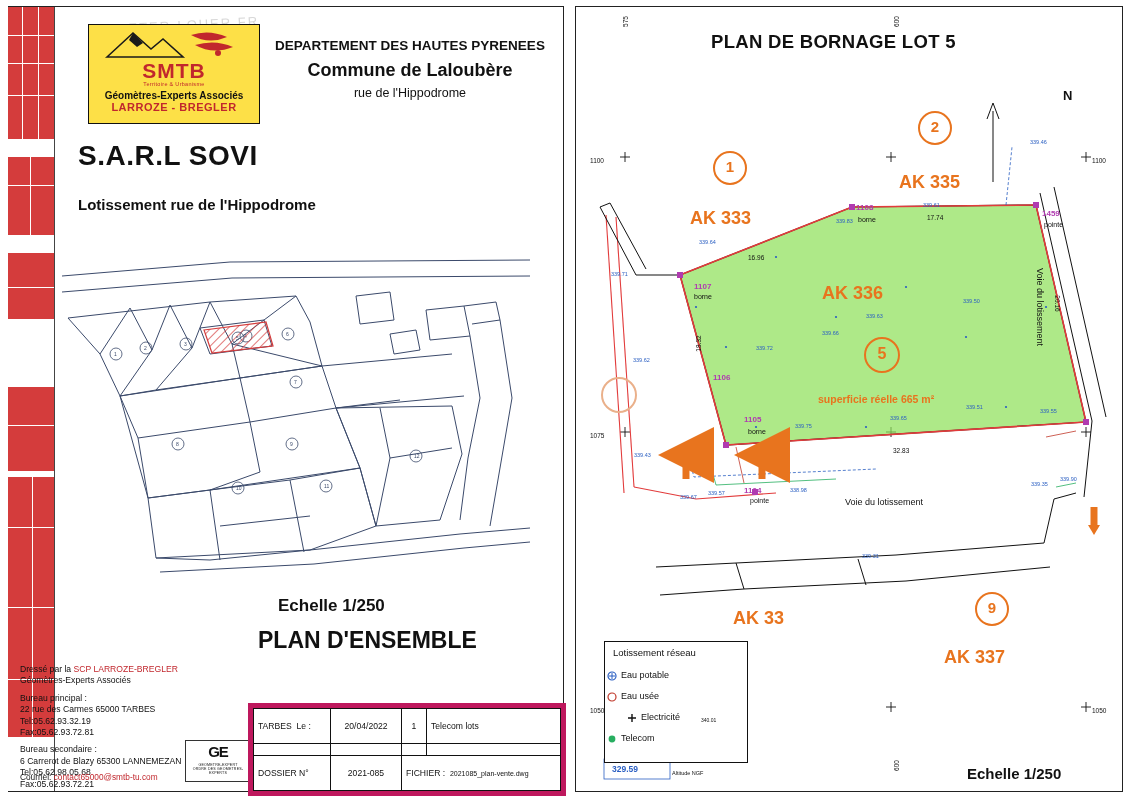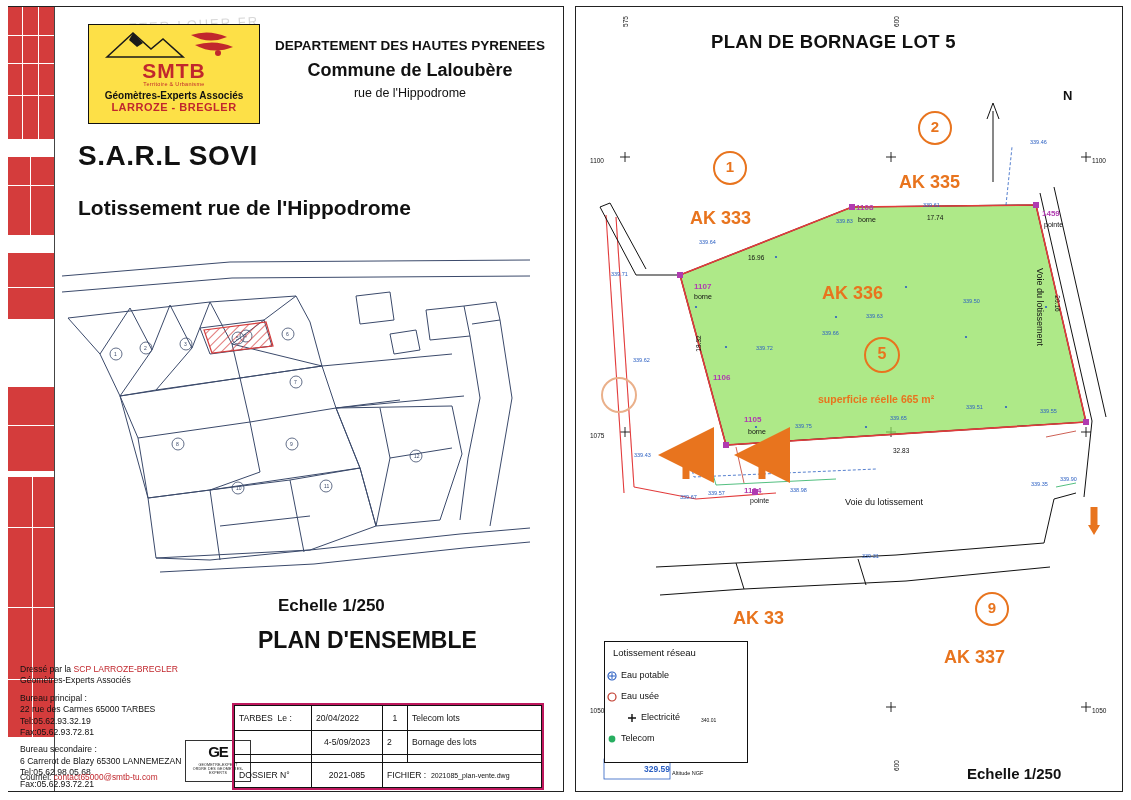--- a/index.html
+++ b/index.html
@@ -19,37 +19,37 @@
   .logo-smtb .smtb{font-weight:bold;font-size:21px;color:#c1272d;letter-spacing:1px;line-height:20px;}
   .logo-smtb .sub1{font-size:5.5px;color:#c1272d;letter-spacing:.3px;}
   .logo-smtb .sub2{font-size:10px;color:#111;font-weight:bold;margin-top:3px;}
   .logo-smtb .sub3{font-size:11px;color:#c1272d;font-weight:bold;letter-spacing:.5px;}
 
   .hdr-dep{position:absolute;left:270px;top:38px;width:280px;text-align:center;font-size:13.5px;font-weight:bold;color:#111;}
   .hdr-com{position:absolute;left:270px;top:60px;width:280px;text-align:center;font-size:18px;font-weight:bold;color:#111;}
   .hdr-rue{position:absolute;left:270px;top:86px;width:280px;text-align:center;font-size:12.5px;color:#111;}
 
   .title1{position:absolute;left:78px;top:140px;font-size:28px;font-weight:bold;color:#111;letter-spacing:.5px;}
-  .title2{position:absolute;left:78px;top:196px;font-size:21px;font-weight:bold;color:#111;}
+  .title2{position:absolute;left:78px;top:196px;font-size:15px;font-weight:bold;color:#111;}
 
   .plan-svg{position:absolute;left:60px;top:258px;}
 
   .echelle1{position:absolute;left:278px;top:596px;font-size:17px;font-weight:bold;color:#111;}
   .plan-ens{position:absolute;left:258px;top:627px;font-size:23px;font-weight:bold;color:#111;}
 
   .addr{position:absolute;left:20px;top:664px;width:210px;font-size:8.6px;color:#111;line-height:11.4px;}
   .addr .red{color:#c1272d;}
   .courriel{position:absolute;left:20px;top:772px;font-size:8.3px;color:#111;}
   .courriel .mail{color:#c1272d;}
 
   .ge-logo{position:absolute;left:185px;top:740px;width:64px;height:40px;border:1px solid #333;background:#fff;text-align:center;}
   .ge-logo .gesym{font-weight:bold;font-size:15px;color:#111;letter-spacing:-1px;line-height:22px;}
   .ge-logo .getxt{font-size:3.6px;color:#111;letter-spacing:.2px;}
 
-  .cartouche{position:absolute;left:232px;top:703px;width:308px;height:83px;border:2px solid #be185d;border-collapse:collapse;}
+  .cartouche{position:absolute;left:248px;top:703px;width:308px;height:83px;border:5px solid #be185d;border-collapse:collapse;}
   .cartouche table{width:100%;height:100%;border-collapse:collapse;font-size:8.6px;color:#111;}
   .cartouche td{border:1px solid #111;padding:2px 4px;vertical-align:middle;}
   .c-w1{width:68px;}.c-w2{width:62px;}.c-w3{width:16px;text-align:center;}
 
   
   .right-panel{position:absolute;left:575px;top:6px;width:548px;height:786px;border:1px solid #222;box-sizing:border-box;background:#fff;}
   .rp-title{position:absolute;left:711px;top:31px;font-size:18.5px;font-weight:bold;color:#111;letter-spacing:.3px;}
   .rp-echelle{position:absolute;left:967px;top:765px;font-size:15px;font-weight:bold;color:#111;}
 
   .lbl{position:absolute;color:#e8741e;font-weight:bold;}
@@ -68,21 +68,21 @@
   .c-ghost{left:601px;top:377px;width:32px;height:32px;line-height:30px;font-size:14px;border-color:#eab08a;color:#eab08a;}
 
   .bornelbl{position:absolute;color:#b03bb0;font-size:8px;font-weight:bold;}
   .bornesub{position:absolute;color:#111;font-size:7px;}
 
   .legend{position:absolute;left:604px;top:641px;width:142px;height:120px;border:1px solid #111;background:#fff;}
   .legend .lg-title{position:absolute;left:8px;top:5px;font-size:9.5px;color:#111;}
   .legend .row{position:absolute;left:16px;font-size:9px;color:#111;}
   .legend .dot{position:absolute;left:-14px;top:1px;width:10px;height:10px;}
 
-  .nfo{position:absolute;left:612px;top:764px;font-size:8.5px;color:#2b5fc2;font-weight:bold;margin-left:32px;}
+  .nfo{position:absolute;left:612px;top:764px;font-size:8.5px;color:#2b5fc2;font-weight:bold;}
   .nfo2{position:absolute;left:672px;top:770px;font-size:5.5px;color:#111;}
 
   .gridlbl{position:absolute;font-size:6.5px;color:#111;}
   .mnum{position:absolute;font-size:6.5px;color:#111;}
   .bnum{position:absolute;font-size:5.5px;color:#2b5fc2;}
   .voie{position:absolute;font-size:9px;color:#111;}
 </style>
 </head>
 <body>
 
@@ -246,29 +246,23 @@
     <div class="gesym">GE</div>
     <div class="getxt">GEOMETRE-EXPERT</div>
     <div class="getxt">ORDRE DES GEOMETRES-EXPERTS</div>
   </div>
 
   <div class="cartouche">
     <table>
       <tbody>
           <tr>
         <td class="c-w1"><span>TARBES</span>&nbsp;&nbsp;<span>Le :</span></td>
-        <td class="c-w2" style="text-align:left"><span>20/04/2022</span></td>
+        <td class="c-w2" style="text-align:center"><span>20/04/2022</span></td>
         <td class="c-w3"><span>1</span></td>
         <td><span>Telecom lots</span></td>
-      </tr>
-      <tr>
-        <td></td>
-        <td style="text-align:center"><span>4-5/09/2023</span></td>
-        <td><span>2</span></td>
-        <td><span>Bornage des lots</span></td>
       </tr>
       <tr>
         <td></td>
         <td style="text-align:center"><span></span></td>
         <td><span></span></td>
         <td><span></span></td>
       </tr>
       <tr>
         <td><span>DOSSIER N°</span></td>
         <td style="text-align:center"><span>2021-085</span></td>

